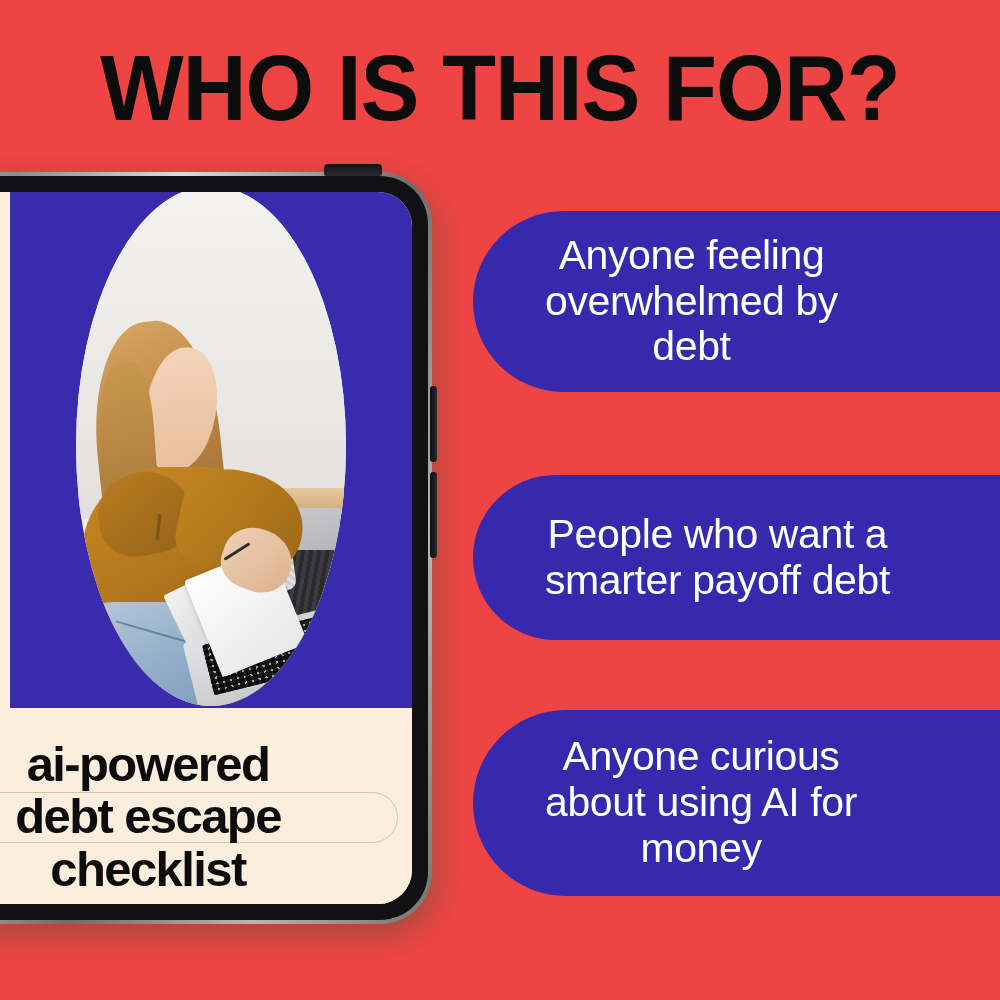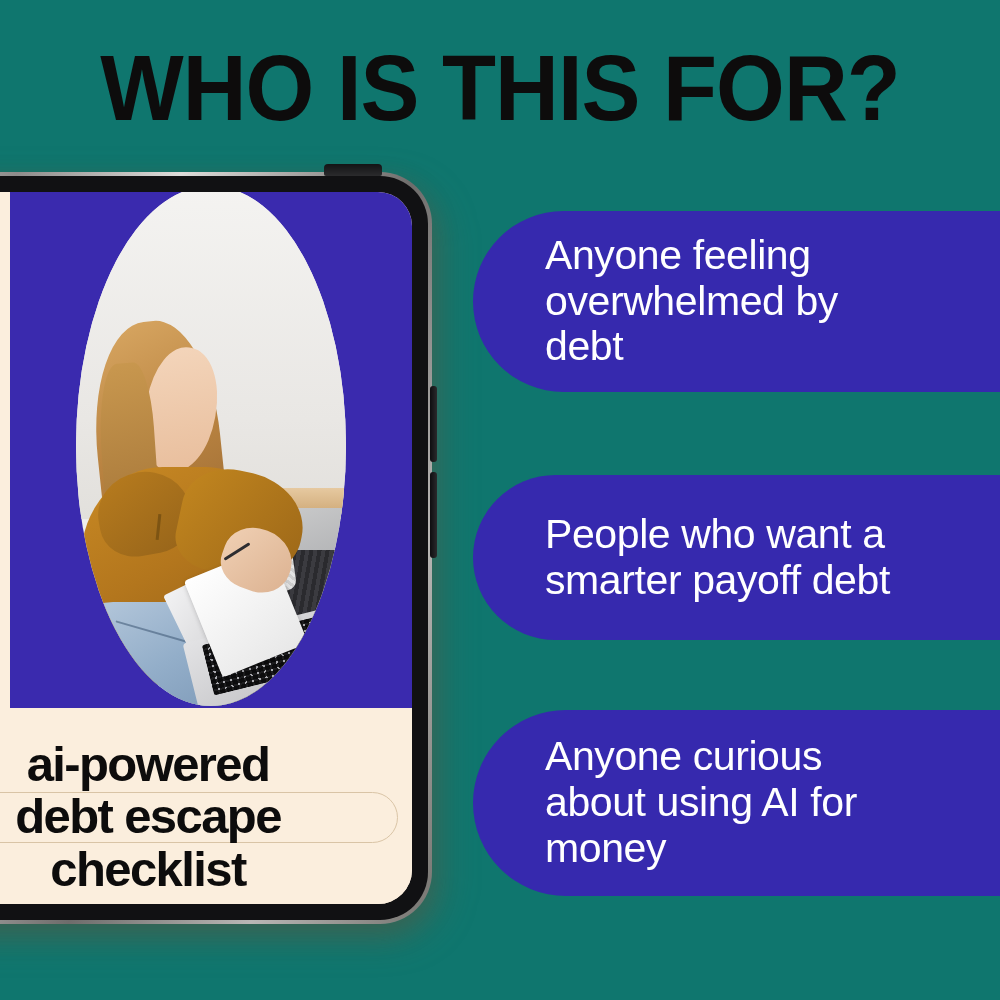--- a/index.html
+++ b/index.html
@@ -8,21 +8,21 @@
   html, body {
     width:1000px; height:1000px;
     overflow:hidden;
     background:#fcefdf;
     font-family:"Liberation Sans", sans-serif;
   }
 
   #stage {
     position:relative;
     width:1000px; height:1000px;
-    background:#0f766e;
+    background:#ef4444;
     overflow:hidden;
   }
 
   
   #headline {
     position:absolute;
     left:0; right:0; top:42px;
     text-align:center;
     font-family:"Liberation Sans", sans-serif;
     font-weight:700;
@@ -356,20 +356,21 @@
     z-index:4;
   }
   .benefit-text {
     color:#ffffff;
     font-family:"Liberation Sans", sans-serif;
     font-weight:400;
     font-size:41px;
     line-height:1.12;
     letter-spacing:-0.4px;
     white-space:pre-line;
+    text-align:center;
   }
   #benefit-0 { top:211px; height:181px; }
   #benefit-1 { top:475px; height:165px; }
   #benefit-2 { top:710px; height:186px; }
 </style>
 </head>
 <body>
 
 <div id="stage">
 

